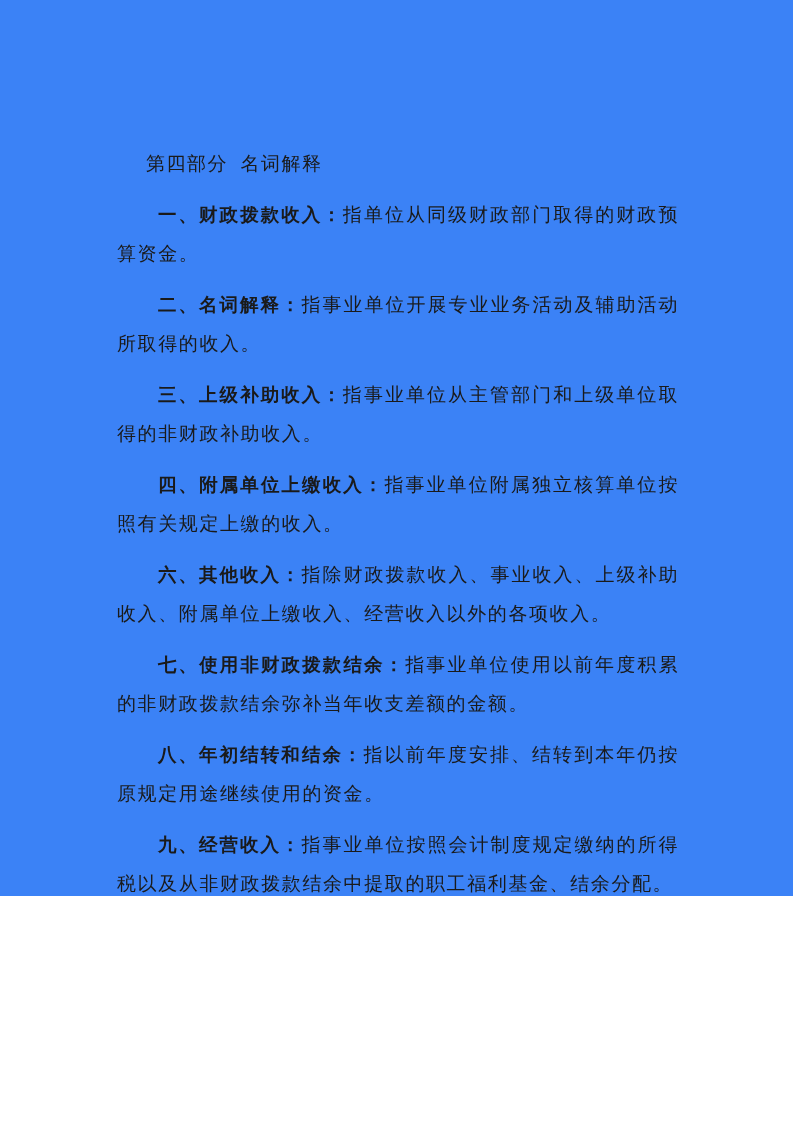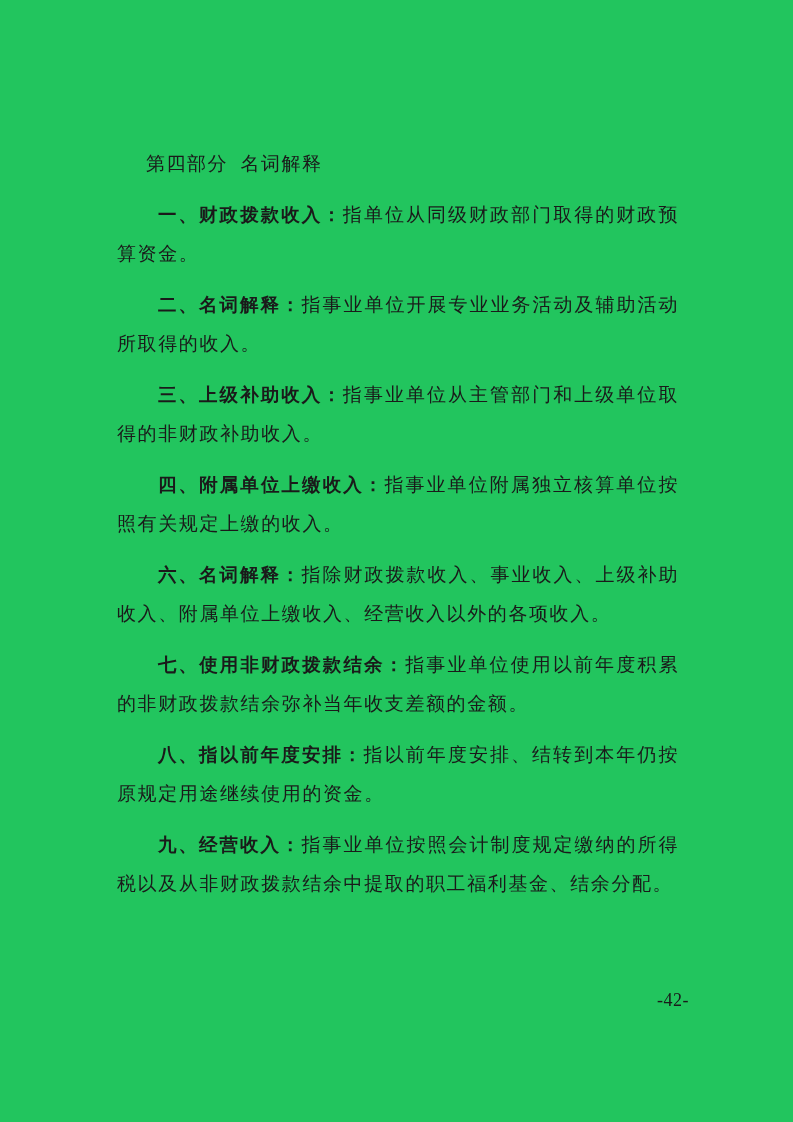--- a/index.html
+++ b/index.html
@@ -3,22 +3,22 @@
 <meta charset="utf-8">
 <style>
   html, body {
     margin: 0;
     padding: 0;
     background: #ffffff;
   }
   .page {
     position: relative;
     width: 793px;
-    height: 1122px;
-    background: #22c55e;
+    height: 896px;
+    background: #3b82f6;
     overflow: hidden;
     font-family: "Liberation Serif", "DejaVu Serif", serif;
     color: #1a1a1a;
   }
   .content {
     position: absolute;
     left: 105px;
     top: 144px;
     width: 586px;
   }
@@ -67,24 +67,24 @@
 
     <p class="para"><span class="term">一、财政拨款收入：</span><span class="def">指单位从同级财政部门取得的财政预算资金。</span></p>
 
     <p class="para"><span class="term">二、名词解释：</span><span class="def">指事业单位开展专业业务活动及辅助活动所取得的收入。</span></p>
 
     <p class="para"><span class="term">三、上级补助收入：</span><span class="def">指事业单位从主管部门和上级单位取得的非财政补助收入。</span></p>
 
     <p class="para"><span class="term">四、附属单位上缴收入：</span><span class="def">指事业单位附属独立核算单位按照有关规定上缴的收入。</span></p>
 
 
-    <p class="para"><span class="term">六、名词解释：</span><span class="def">指除财政拨款收入、事业收入、上级补助收入、附属单位上缴收入、经营收入以外的各项收入。</span></p>
+    <p class="para"><span class="term">六、其他收入：</span><span class="def">指除财政拨款收入、事业收入、上级补助收入、附属单位上缴收入、经营收入以外的各项收入。</span></p>
 
     <p class="para"><span class="term">七、使用非财政拨款结余：</span><span class="def">指事业单位使用以前年度积累的非财政拨款结余弥补当年收支差额的金额。</span></p>
 
-    <p class="para"><span class="term">八、指以前年度安排：</span><span class="def">指以前年度安排、结转到本年仍按原规定用途继续使用的资金。</span></p>
+    <p class="para"><span class="term">八、年初结转和结余：</span><span class="def">指以前年度安排、结转到本年仍按原规定用途继续使用的资金。</span></p>
 
     <p class="para"><span class="term">九、经营收入：</span><span class="def">指事业单位按照会计制度规定缴纳的所得税以及从非财政拨款结余中提取的职工福利基金、结余分配。</span></p>
 
   </div>
 
   <div class="page-number">-42-</div>
 </div>
 
 </body></html>

